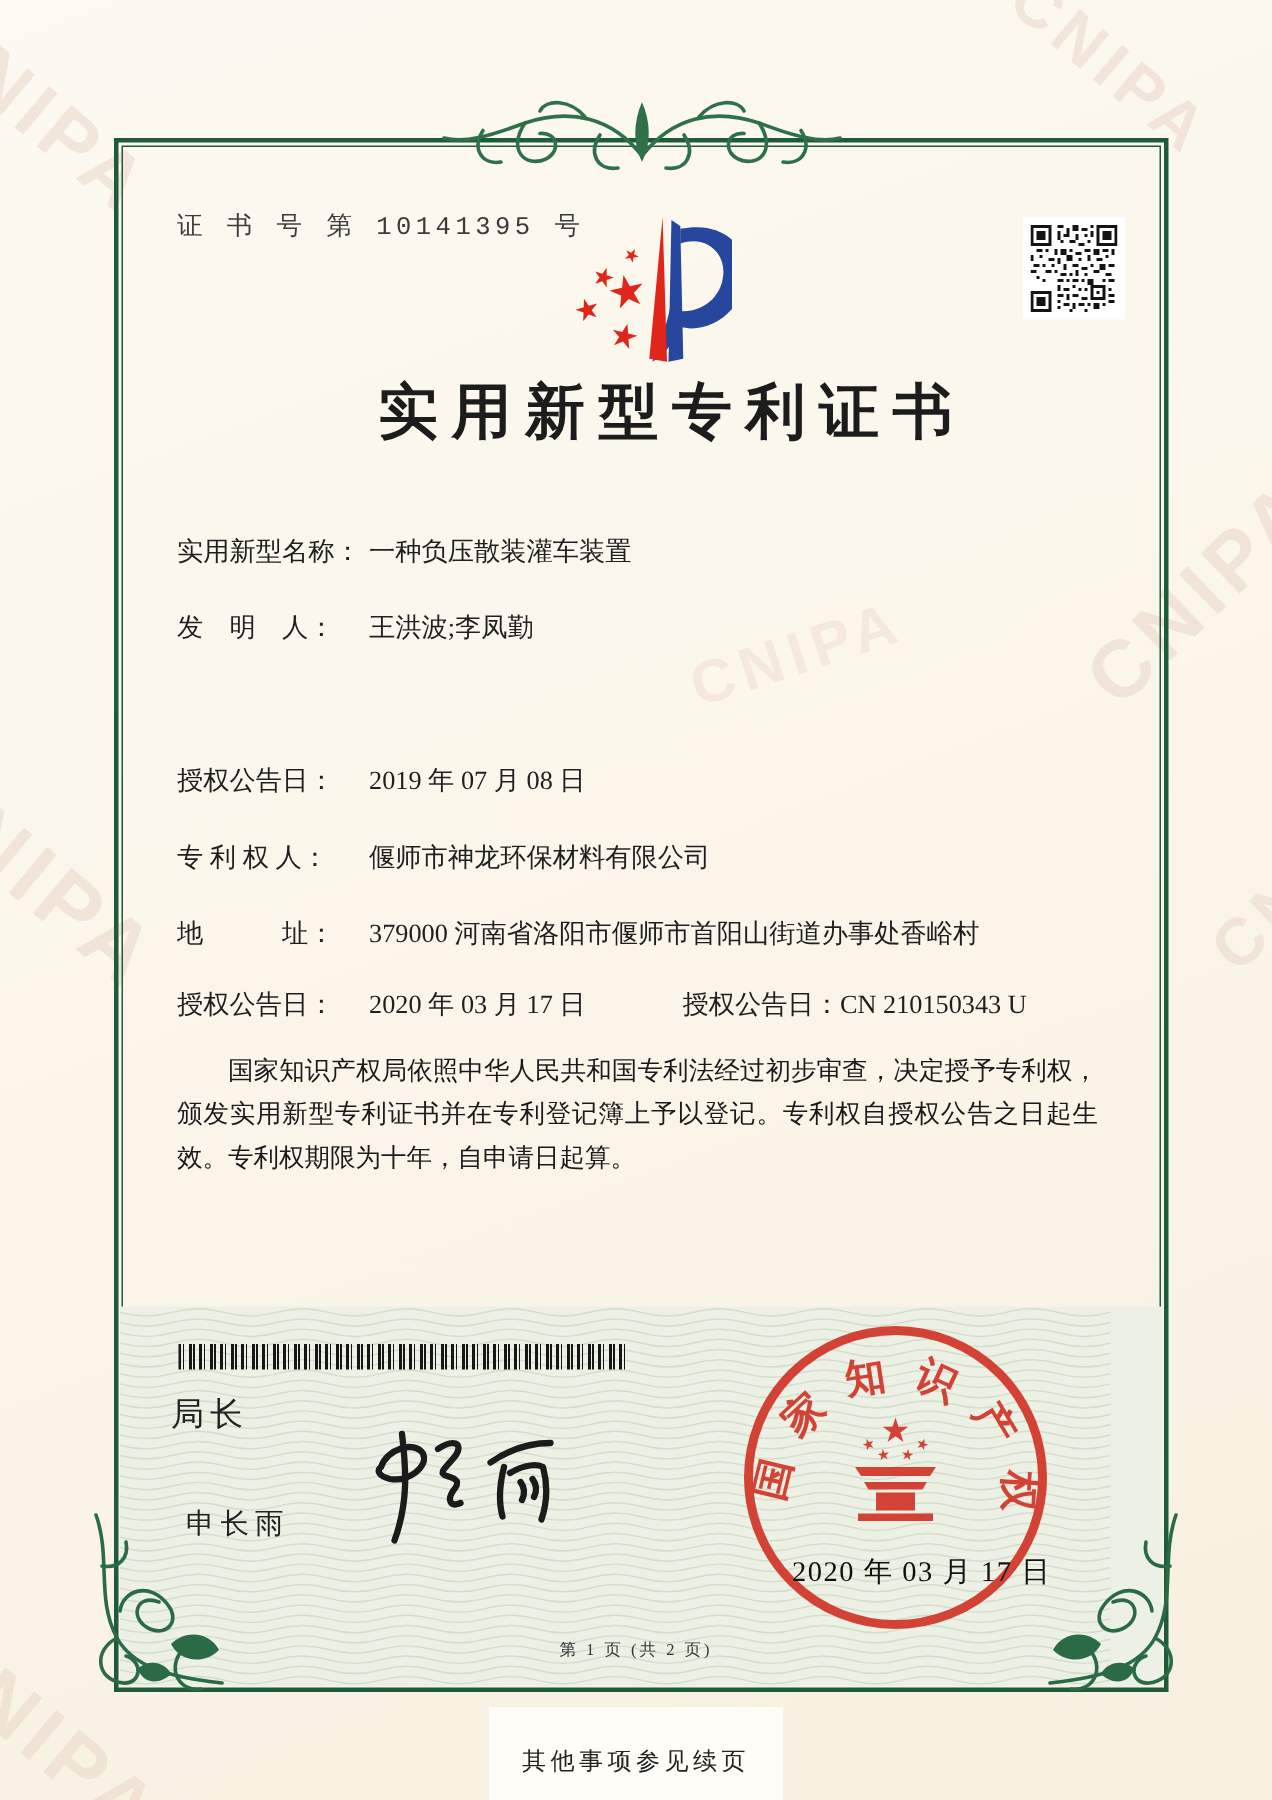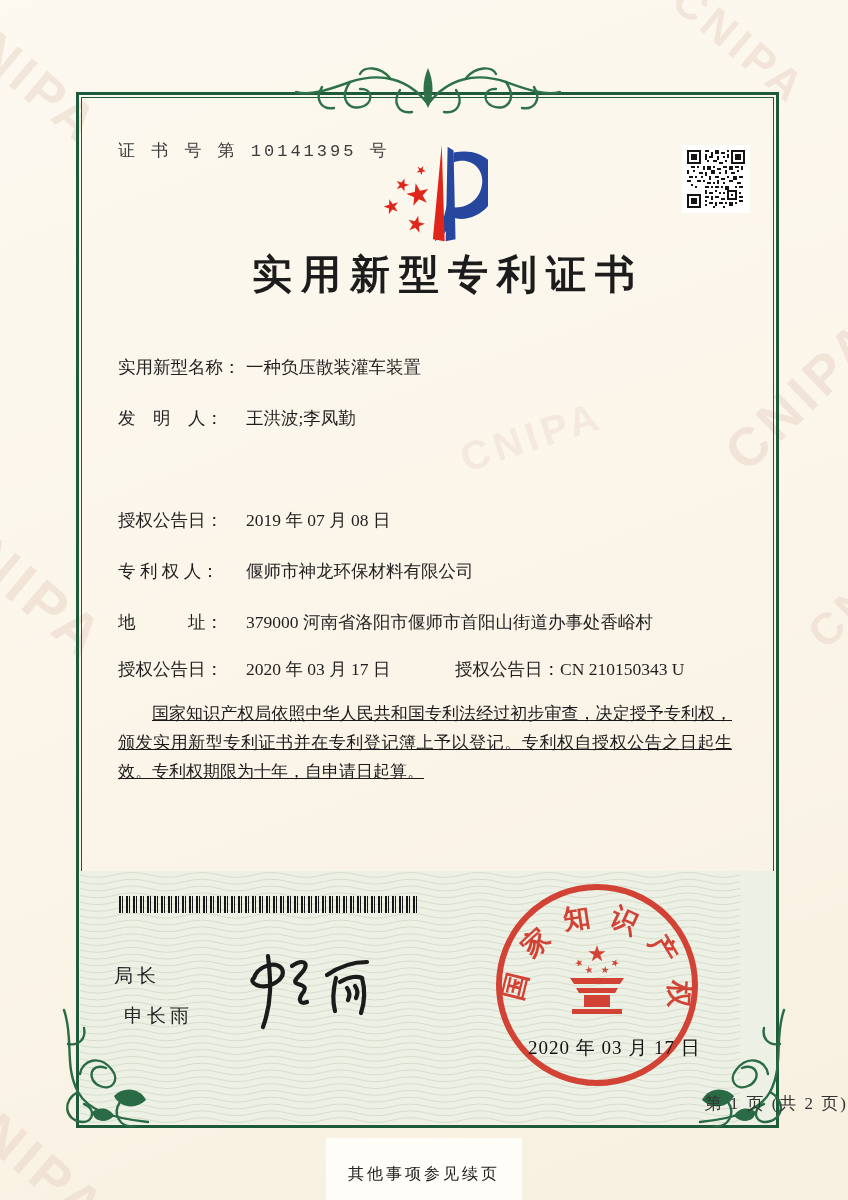--- a/index.html
+++ b/index.html
@@ -28,35 +28,35 @@
   
   .content{position:absolute;inset:0;z-index:4;}
   .cert-no{position:absolute;left:118px;top:139px;font-size:17px;letter-spacing:3px;color:#3b3b3b;font-family:Liberation Mono, monospace;}
   .logo{position:absolute;left:360px;top:128px;}
   .qr-box{position:absolute;left:682px;top:145px;width:68px;height:68px;background:#ffffff;display:flex;align-items:center;justify-content:center;}
   .title{position:absolute;left:0;right:0;top:247px;text-align:center;font-size:40px;font-weight:bold;letter-spacing:9px;color:#1c1c1c;padding-left:48px;}
   .row{position:absolute;left:118px;font-size:17.5px;white-space:nowrap;color:#1f1f1f;}
   .row .lbl{display:inline-block;width:128px;}
   .grant-no{position:absolute;left:337px;top:0;}
   .paras{position:absolute;left:118px;top:699px;width:614px;font-size:17px;line-height:29px;text-align:justify;color:#1a1a1a;}
-  .paras p{margin:0;text-indent:2em;text-decoration:underline;}
+  .paras p{margin:0;text-indent:2em;}
   .barcode{
     position:absolute;left:119px;top:896px;width:298px;height:17px;
     background:repeating-linear-gradient(90deg,
       #161616 0 2px,transparent 2px 3px,
       #161616 3px 4px,transparent 4px 7px,
       #161616 7px 9px,transparent 9px 10px,
       #161616 10px 11px,transparent 11px 14px);
   }
-  .director-title{position:absolute;left:114px;top:963px;font-size:19px;letter-spacing:4px;}
+  .director-title{position:absolute;left:114px;top:928px;font-size:22px;letter-spacing:4px;}
   .director-name{position:absolute;left:124px;top:1003px;font-size:19px;letter-spacing:4px;}
   .signature{position:absolute;left:228px;top:926px;}
   .seal{position:absolute;left:492px;top:880px;z-index:5;}
   .seal-date{position:absolute;left:528px;top:1035px;font-size:19px;letter-spacing:1px;color:#111;z-index:6;}
-  .page-info{position:absolute;left:0;right:0;top:1092px;text-align:right;font-size:17px;letter-spacing:2px;color:#333;}
+  .page-info{position:absolute;left:0;right:0;top:1092px;text-align:center;font-size:11px;letter-spacing:2px;color:#333;}
   .foot-note{
     position:absolute;left:50%;top:1138px;transform:translateX(-50%);
     background:#fffdf7;padding:26px 22px;font-size:16px;letter-spacing:3px;color:#222;z-index:4;
   }
 </style>
 </head>
 <body>
 
 <div class="page">
 

